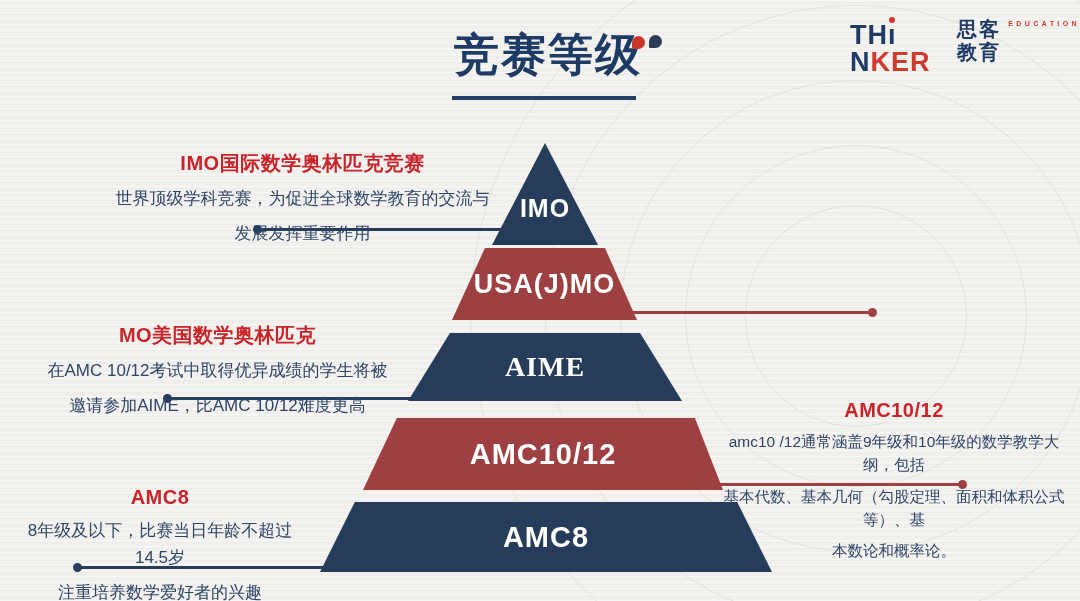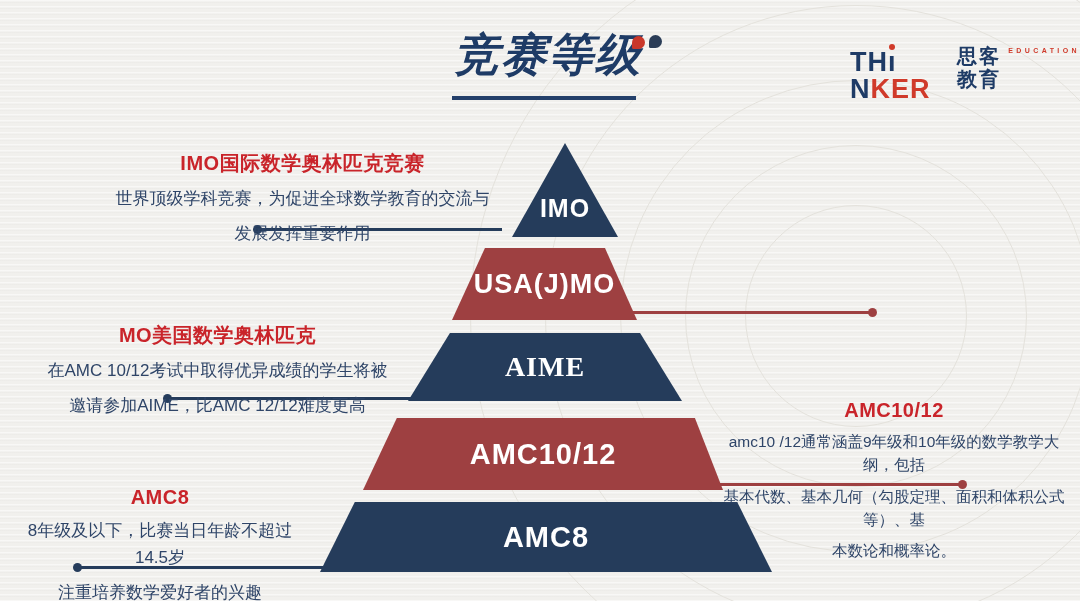--- a/index.html
+++ b/index.html
@@ -12,48 +12,48 @@
     font-family:"Liberation Sans","DejaVu Sans",sans-serif;
   }
   
   .bgcircle{position:absolute;border:1.5px solid #E4E2DC;border-radius:50%;}
   .bg-c1{left:745px;top:205px;width:220px;height:220px;}
   .bg-c2{left:685px;top:145px;width:340px;height:340px;}
   .bg-c3{left:620px;top:80px;width:470px;height:470px;}
   .bg-c4{left:545px;top:5px;width:620px;height:620px;}
   .bg-c5{left:470px;top:-70px;width:770px;height:770px;}
   
-  .title-wrap{position:absolute;left:440px;top:30px;width:240px;font-style:italic;}
+  .title-wrap{position:absolute;left:440px;top:30px;width:240px;}
   .page-title{
     margin:0;color:#1E3B66;font-size:45px;font-weight:700;
     letter-spacing:2px;line-height:1.1;text-align:left;padding-left:14px;
   }
   .title-underline{position:absolute;left:12px;top:66px;width:184px;height:4px;background:#24406B;}
   .quote{position:absolute;width:13px;height:13px;border-radius:50% 50% 50% 12%;}
   .quote::after{content:"";position:absolute;left:0px;bottom:-3px;width:0;height:0;
     border-left:5px solid transparent;border-right:0 solid transparent;border-top:5px solid inherit;}
   .quote-red{left:192px;top:6px;background:#C9372A;}
   .quote-navy{left:209px;top:5px;background:#2B3D57;}
   
-  .logo{position:absolute;left:850px;top:18px;display:flex;align-items:flex-start;gap:9px;margin-top:27px;}
+  .logo{position:absolute;left:850px;top:18px;display:flex;align-items:flex-start;gap:9px;}
   .wordmark{font-size:27px;font-weight:800;letter-spacing:1px;line-height:1;padding-top:4px;}
   .wm-navy{color:#1E3B66;}
   .wm-red{color:#D03A2A;}
   .logo-i{color:#1E3B66;position:relative;display:inline-block;}
   .logo-i::after{content:"";position:absolute;left:1px;top:-5px;width:6px;height:6px;border-radius:50%;background:#D03A2A;}
   .logo-cn{display:flex;flex-direction:row;align-items:flex-start;}
   .logo-cn-text{color:#1E3B66;font-size:20px;font-weight:700;letter-spacing:2px;line-height:1.15;}
   .logo-sub{color:#D03A2A;font-size:7px;font-weight:700;letter-spacing:3.4px;margin-top:2px;}
   
   .level{position:absolute;display:flex;align-items:center;justify-content:center;
     color:#FFFFFF;font-weight:700;letter-spacing:1px;}
   .lv-navy{background:#253C5B;}
   .lv-red{background:#9E4041;}
-  .lv-imo{left:512px;top:143px;width:106px;height:90px;font-size:25px;
-    clip-path:polygon(50% 0%,100% 100%,0% 100%);align-items:flex-end;padding-bottom:4px;}
+  .lv-imo{left:492px;top:143px;width:106px;height:90px;font-size:25px;
+    clip-path:polygon(50% 0%,100% 100%,0% 100%);align-items:flex-end;padding-bottom:12px;}
   .lv-imo .lv-label{margin-bottom:10px;}
   .lv-usajmo{left:452px;top:248px;width:185px;height:72px;font-size:27px;
     clip-path:polygon(17.8% 0%,82.7% 0%,100% 100%,0% 100%);}
   .lv-aime{left:408px;top:333px;width:274px;height:68px;font-size:28px;
     clip-path:polygon(15.3% 0%,84.7% 0%,100% 100%,0% 100%);font-family:Liberation Serif, serif;}
   .lv-amc1012{left:363px;top:418px;width:360px;height:72px;font-size:29px;
     clip-path:polygon(9.4% 0%,92.2% 0%,100% 100%,0% 100%);}
   .lv-amc8{left:320px;top:502px;width:452px;height:70px;font-size:29px;
     clip-path:polygon(7.7% 0%,92.3% 0%,100% 100%,0% 100%);}
   
@@ -143,21 +143,21 @@
   <div class="ann ann-imo">
     <h2 class="ann-title">IMO国际数学奥林匹克竞赛</h2>
     <p>世界顶级学科竞赛，为促进全球数学教育的交流与</p>
     <p>发展发挥重要作用</p>
   </div>
 
 
   <div class="ann ann-aime">
     <h2 class="ann-title">MO美国数学奥林匹克</h2>
     <p>在AMC 10/12考试中取得优异成绩的学生将被</p>
-    <p>邀请参加AIME，比AMC 12/12难度更高</p>
+    <p>邀请参加AIME，比AMC 10/12难度更高</p>
   </div>
 
   <div class="ann ann-amc1012">
     <h2 class="ann-title">AMC10/12</h2>
     <p>amc10 /12通常涵盖9年级和10年级的数学教学大纲，包括</p>
     <p>基本代数、基本几何（勾股定理、面积和体积公式等）、基</p>
     <p>本数论和概率论。</p>
   </div>
 
   <div class="ann ann-amc8">

